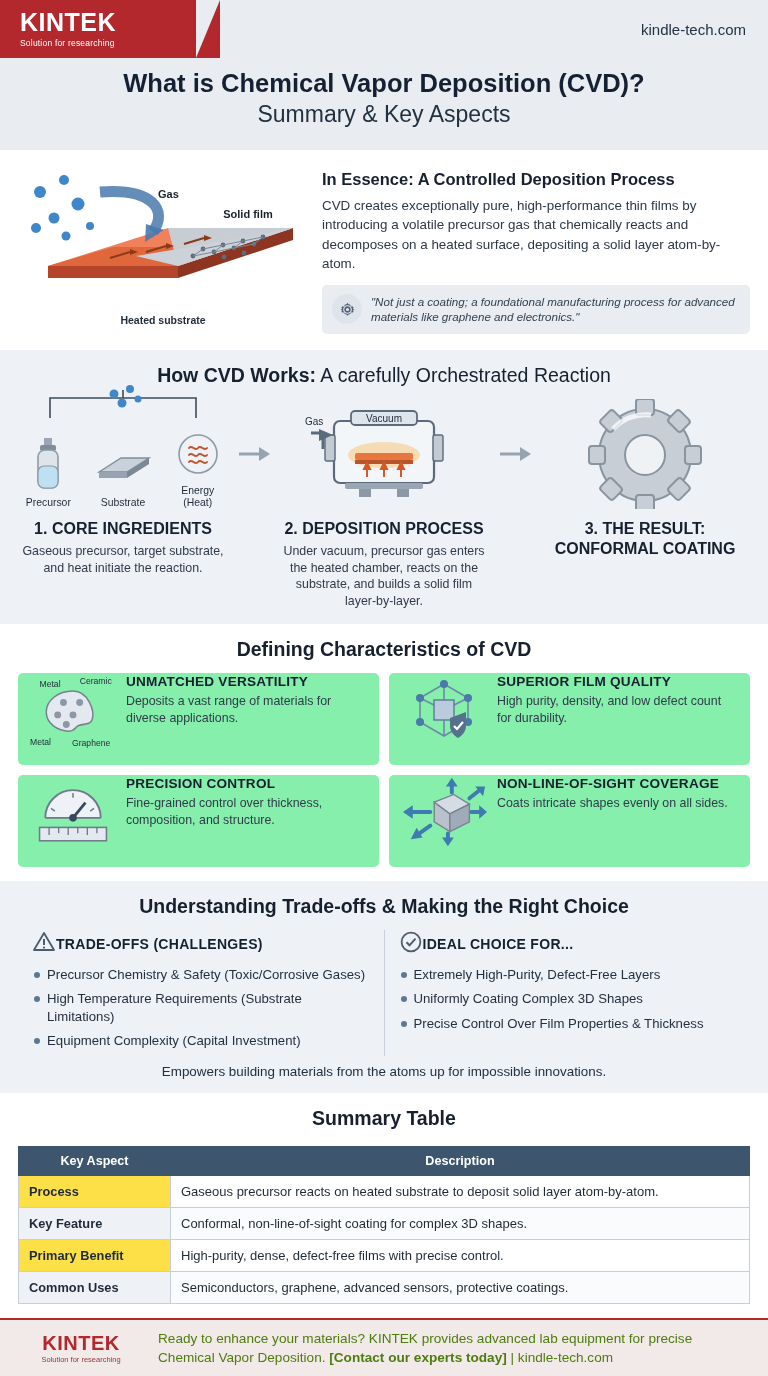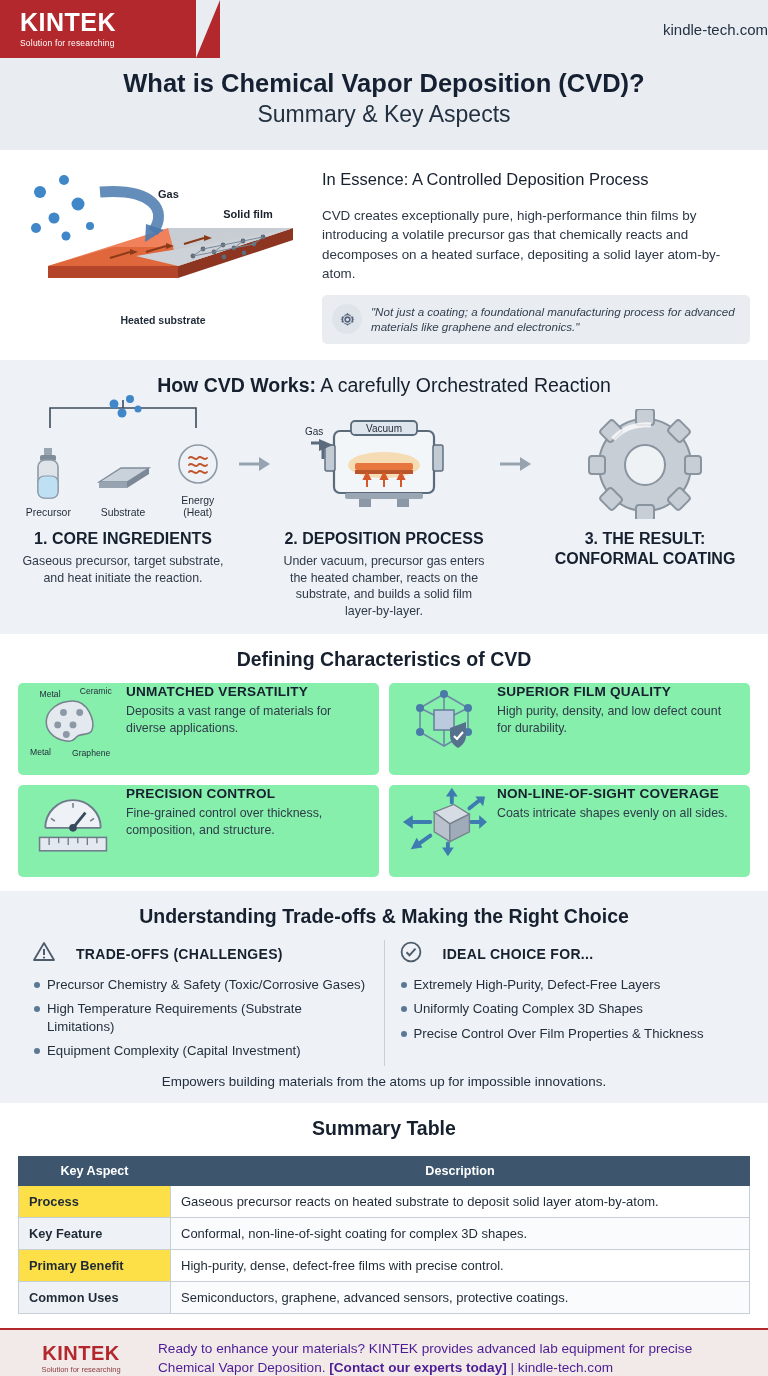--- a/index.html
+++ b/index.html
@@ -36,20 +36,21 @@
     width: 0; height: 0;
     border-style: solid;
     border-width: 0 0 58px 24px;
     border-color: transparent transparent #b3282d transparent;
   }
   .logo-name { font-size: 25px; font-weight: bold; letter-spacing: 0.5px; line-height: 1; }
   .logo-tag { font-size: 8.5px; margin-top: 3px; letter-spacing: .2px; }
   .header-site {
     margin-left: auto;
     align-self: center;
+    padding-right: 22px;
     font-size: 15px;
     color: #243142;
   }
 
   
   .title-band {
     background: #e9edf2;
     text-align: center;
     padding: 10px 20px 20px;
     border-bottom: 2px solid #ffffff;
@@ -66,21 +67,21 @@
     font-weight: bold;
     color: #16202e;
     margin-bottom: 12px;
   }
   .section-title .light { font-weight: normal; }
 
   
   .essence { display: flex; gap: 14px; padding: 14px 18px 16px; align-items: flex-start; }
   .essence-fig { width: 290px; flex: none; }
   .essence-txt { flex: 1; padding-top: 4px; }
-  .essence-h { font-size: 16.5px; font-weight: normal; color: #16202e; margin-bottom: 17px; }
+  .essence-h { font-size: 16.5px; font-weight: bold; color: #16202e; margin-bottom: 7px; }
   .essence-p { font-size: 13.4px; line-height: 1.45; color: #2c3846; }
   .quote-box {
     margin-top: 11px;
     background: #e9edf2;
     border-radius: 5px;
     padding: 9px 10px;
     display: flex;
     gap: 9px;
     align-items: center;
   }
@@ -118,21 +119,21 @@
     min-height: 92px;
   }
   .char-art { width: 86px; flex: none; display:flex; align-items:center; justify-content:center; }
   .char-h { font-size: 13.6px; font-weight: bold; color: #16202e; letter-spacing: .2px; line-height: 1.2; }
   .char-p { font-size: 12.4px; color: #2f3b49; line-height: 1.35; margin-top: 3px; }
 
   
   .trade-wrap { display: flex; gap: 0; }
   .trade-col { flex: 1; padding: 0 14px; }
   .trade-col.left { border-right: 1px solid #c9d0d9; }
-  .trade-head { display: flex; align-items: center; gap: 20px; margin-bottom: 8px; }
+  .trade-head { display: flex; align-items: center; gap: 0; margin-bottom: 8px; }
   .trade-head-t { font-size: 14px; font-weight: bold; color: #16202e; letter-spacing: .3px; }
   .bullets { list-style: none; }
   .bullets li {
     font-size: 13.2px;
     color: #25303d;
     line-height: 1.32;
     margin-bottom: 7px;
     padding-left: 15px;
     position: relative;
   }
@@ -172,21 +173,21 @@
     background: #f2e9e9;
     border-top: 2px solid #b3282d;
     display: flex;
     align-items: center;
     gap: 14px;
     padding: 10px 18px;
   }
   .footer-logo { width: 126px; flex: none; text-align: center; color: #b3282d; }
   .footer-logo .n { font-size: 20px; font-weight: bold; letter-spacing: .5px; line-height: 1; }
   .footer-logo .t { font-size: 7.5px; color: #8e3b3f; margin-top: 2px; }
-  .footer-txt { font-size: 13.6px; color: #4c1d95; line-height: 1.35; }
+  .footer-txt { font-size: 13.6px; color: #4d7c0f; line-height: 1.35; }
   .footer-txt b { font-weight: bold; }
 </style>
 </head>
 <body>
 
 <div class="page">
 
   <div class="header">
     <div class="logo-block">
       <div class="logo-name">KINTEK</div>

